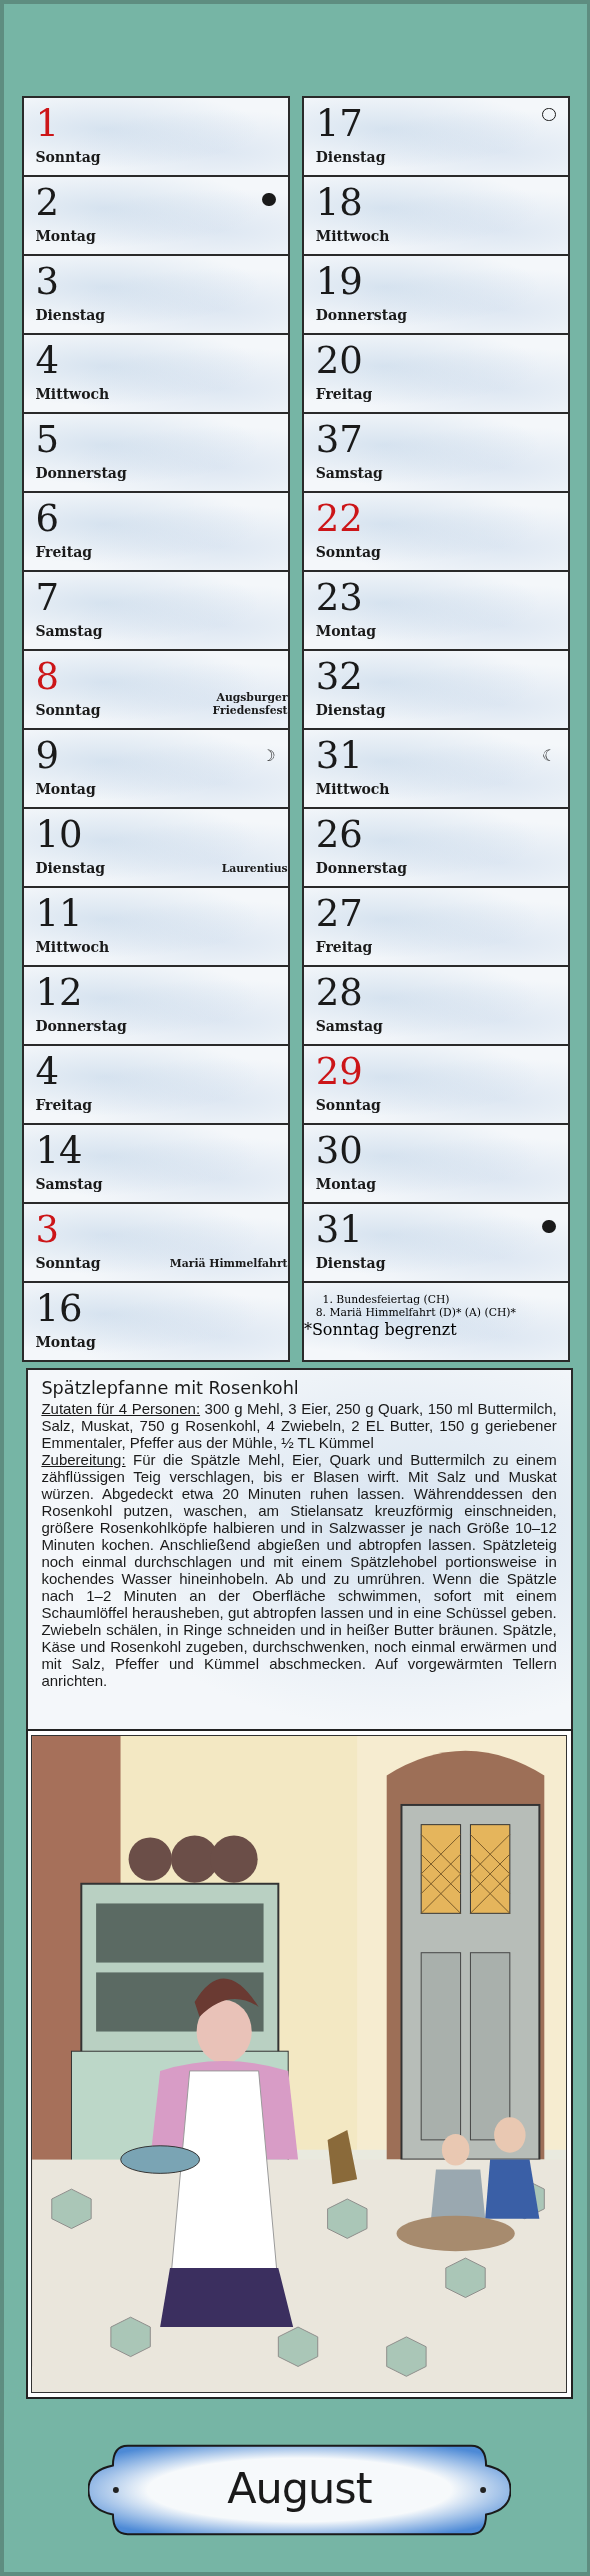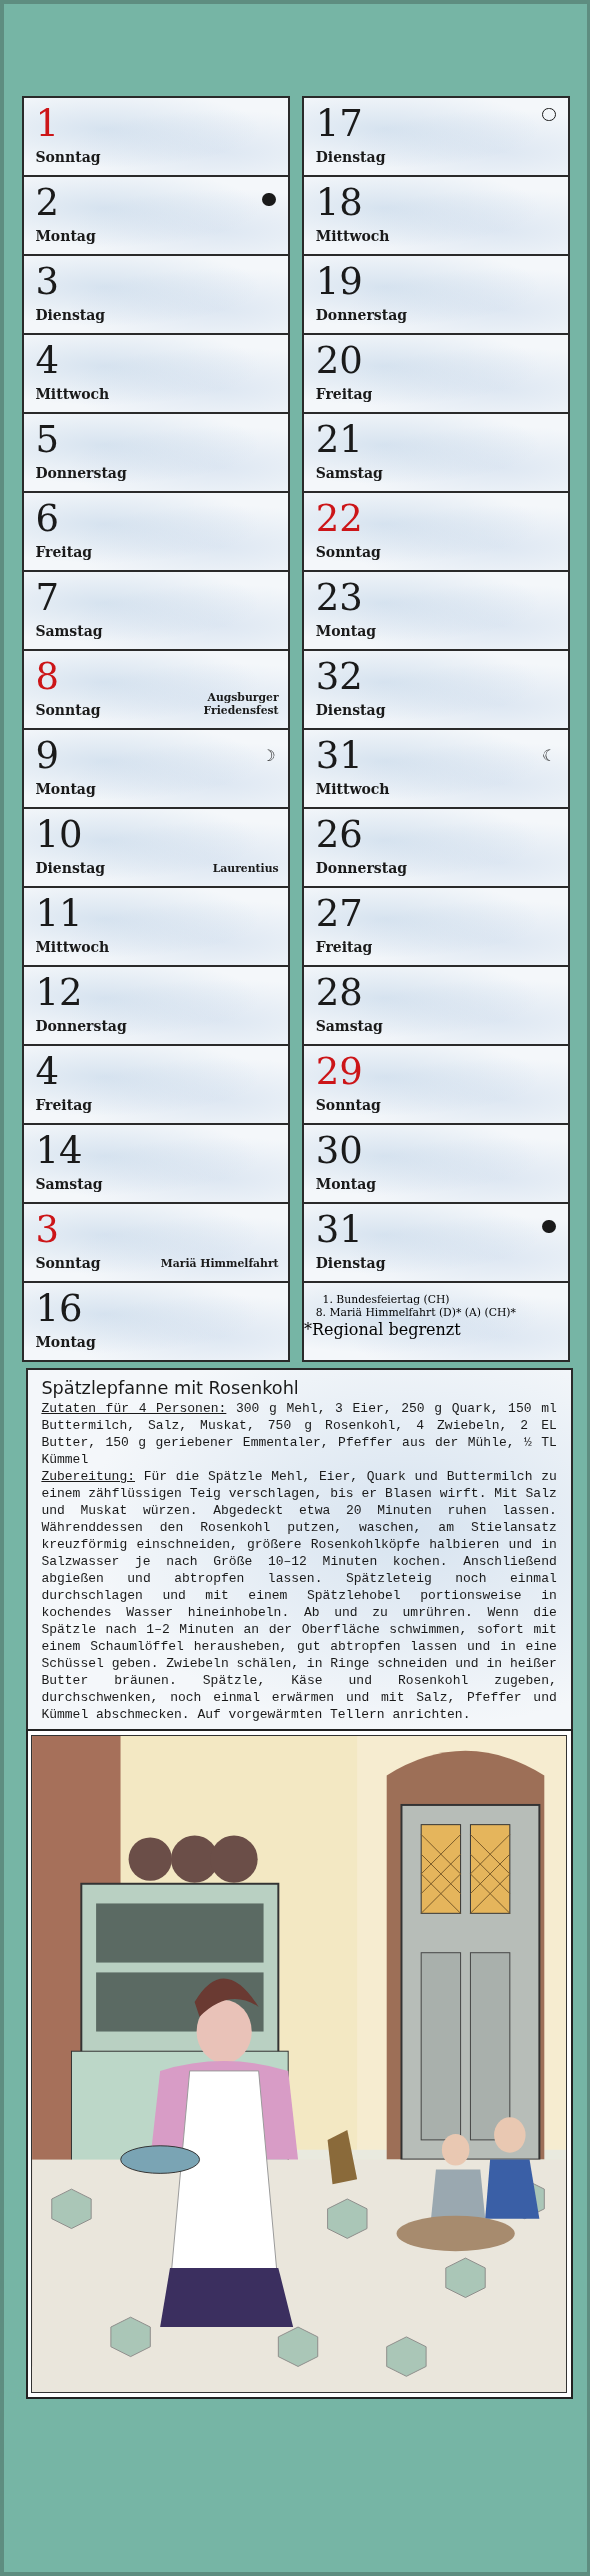--- a/index.html
+++ b/index.html
@@ -9,29 +9,29 @@
   .col.left { left:17.7px; }
   .col.right { left:298px; }
   .cell { position:relative; height:77px; border:2px solid #2a2a2a; border-bottom:none;
     background: radial-gradient(ellipse at 30% 40%, rgba(160,190,220,0.35), transparent 60%),
                 radial-gradient(ellipse at 75% 70%, rgba(170,195,225,0.30), transparent 55%),
                 #f4f7fa; overflow:hidden; }
   .cell:last-child { border-bottom:2px solid #2a2a2a; }
   .daynum { position:absolute; left:11.8px; top:5.9px; font-size:37px; line-height:39px; color:#1a1a1a; font-family:"DejaVu Serif", serif; }
   .daynum.sun { color:#cc1518; }
   .dayname { position:absolute; left:11.8px; top:51px; font-size:14px; font-weight:bold; color:#1a1a1a; font-family:"DejaVu Serif", serif; }
-  .holiday { position:absolute; right:9px; bottom:9.8px; font-size:10.8px; font-weight:bold; text-align:right; line-height:13.8px; color:#1a1a1a; }
+  .holiday { position:absolute; right:0; bottom:9.8px; font-size:10.8px; font-weight:bold; text-align:right; line-height:13.8px; color:#1a1a1a; }
   .moon { position:absolute; right:11.8px; top:15.8px; font-size:15.8px; color:#1a1a1a; }
   .moon.full { width:11.8px; height:11.8px; border-radius:50%; border:1.5px solid #1a1a1a; background:transparent; font-size:0; }
   .moon.new { width:13.8px; height:13.8px; border-radius:50%; background:#1a1a1a; font-size:0; }
   .notes { padding:9.8px 0 0 11.8px; font-size:10.8px; font-weight:normal; line-height:13.8px; }
   .recipe { position:absolute; left:21.7px; top:1364px; width:547px; height:400px; border:2px solid #2a2a2a; box-sizing:border-box;
     background: radial-gradient(ellipse at 70% 40%, rgba(160,190,220,0.35), transparent 60%), #f4f7fa; padding:7.9px 13.8px; }
   .recipe h2 { margin:0 0 2px 0; font-family:"DejaVu Sans", sans-serif; font-weight:normal; font-size:17.7px; color:#1a1a1a; }
-  .recipe p { margin:0; font-family:Liberation Mono, monospace; font-size:13px; line-height:17px; color:#1a1a1a; text-align:justify; }
+  .recipe p { margin:0; font-family:Liberation Sans, sans-serif; font-size:15px; line-height:17px; color:#1a1a1a; text-align:justify; }
   .recipe u { text-decoration:underline; }
   .art { position:absolute; left:21.7px; top:1725px; width:547px; height:670px; border:2px solid #222; box-sizing:border-box; background:#fff; padding:3.9px; }
   .art-inner { position:relative; width:100%; height:100%; border:1px solid #333; box-sizing:border-box; overflow:hidden;
     background: linear-gradient(#f3e8c3 0 62%, #e9eadf 62% 100%); }
   .plaque { position:absolute; left:84px; top:2432px; width:423px; height:108px; }
   .plaque .label { position:absolute; left:0; right:0; top:27.6px; text-align:center; font-family:"DejaVu Sans", sans-serif; font-size:43px; color:#1a1a1a; letter-spacing:-1px; }
 </style>
 </head>
 <body>
 
@@ -120,21 +120,21 @@
       </div>
       <div class="cell">
         <div class="daynum">19</div>
         <div class="dayname">Donnerstag</div>
       </div>
       <div class="cell">
         <div class="daynum">20</div>
         <div class="dayname">Freitag</div>
       </div>
       <div class="cell">
-        <div class="daynum">21</div>
+        <div class="daynum">37</div>
         <div class="dayname">Samstag</div>
       </div>
       <div class="cell">
         <div class="daynum sun">22</div>
         <div class="dayname">Sonntag</div>
       </div>
       <div class="cell">
         <div class="daynum">23</div>
         <div class="dayname">Montag</div>
       </div>
@@ -170,21 +170,21 @@
       <div class="cell">
         <div class="daynum">31</div>
         <div class="dayname">Dienstag</div>
         <div class="moon new"></div>
       </div>
       <div class="cell">
         <div class="notes">
           <div style="white-space: pre;">  1. Bundesfeiertag (CH)</div>
           <div style="white-space: pre;">8. Mariä Himmelfahrt (D)* (A) (CH)*</div>
         </div>
-        <div class="fn">*Regional begrenzt</div>
+        <div class="fn">*Sonntag begrenzt</div>
       </div>
     </div>
 
   <div class="recipe">
     <h2>Spätzlepfanne mit Rosenkohl</h2>
     <p><u>Zutaten für 4 Personen:</u><span> 300 g Mehl, 3 Eier, 250 g Quark, 150 ml Buttermilch, Salz, Muskat, 750 g Rosenkohl, 4 Zwiebeln, 2 EL Butter, 150 g geriebener Emmentaler, Pfeffer aus der Mühle, ½ TL Kümmel</span><br><u>Zubereitung:</u><span> Für die Spätzle Mehl, Eier, Quark und Buttermilch zu einem zähflüssigen Teig verschlagen, bis er Blasen wirft. Mit Salz und Muskat würzen. Abgedeckt etwa 20 Minuten ruhen lassen. Währenddessen den Rosenkohl putzen, waschen, am Stielansatz kreuzförmig einschneiden, größere Rosenkohlköpfe halbieren und in Salzwasser je nach Größe 10–12 Minuten kochen. Anschließend abgießen und abtropfen lassen. Spätzleteig noch einmal durchschlagen und mit einem Spätzlehobel portionsweise in kochendes Wasser hineinhobeln. Ab und zu umrühren. Wenn die Spätzle nach 1–2 Minuten an der Oberfläche schwimmen, sofort mit einem Schaumlöffel herausheben, gut abtropfen lassen und in eine Schüssel geben. Zwiebeln schälen, in Ringe schneiden und in heißer Butter bräunen. Spätzle, Käse und Rosenkohl zugeben, durchschwenken, noch einmal erwärmen und mit Salz, Pfeffer und Kümmel abschmecken. Auf vorgewärmten Tellern anrichten.</span></p>
   </div>
 
   <div class="art">
     <div class="art-inner">
@@ -229,14 +229,28 @@
         <path d="M300 410 L320 400 L330 450 L305 455 Z" fill="#8a6a3a"></path>
         <ellipse cx="430" cy="420" rx="14" ry="16" fill="#e9c8b2"></ellipse>
         <path d="M410 440 L455 440 L460 490 L405 490 Z" fill="#9aa8b0"></path>
         <ellipse cx="485" cy="405" rx="16" ry="18" fill="#e9c8b2"></ellipse>
         <path d="M465 430 L505 430 L515 490 L460 490 Z" fill="#3a5fa6"></path>
         <ellipse cx="430" cy="505" rx="60" ry="18" fill="#a78b6e"></ellipse>
       </svg>
     </div>
   </div>
 
+  <div class="plaque">
+    <svg width="423" height="108" viewBox="0 0 430 110" style="position:absolute;left:0;top:0;">
+      <defs>
+        <radialGradient id="pg" cx="50%" cy="50%" r="60%">
+          <stop offset="60%" stop-color="#f6f9fb"></stop>
+          <stop offset="100%" stop-color="#4d8ad6"></stop>
+        </radialGradient>
+      </defs>
+      <path d="M40 10 L390 10 Q405 10 405 30 Q430 35 430 55 Q430 75 405 80 Q405 100 390 100 L40 100 Q25 100 25 80 Q0 75 0 55 Q0 35 25 30 Q25 10 40 10 Z" fill="url(#pg)" stroke="#1a1a1a" stroke-width="2"></path>
+      <circle cx="28" cy="55" r="3" fill="#222"></circle>
+      <circle cx="402" cy="55" r="3" fill="#222"></circle>
+    </svg>
+    <div class="label">August</div>
+  </div>
 </div>
 
 
 </body></html>

